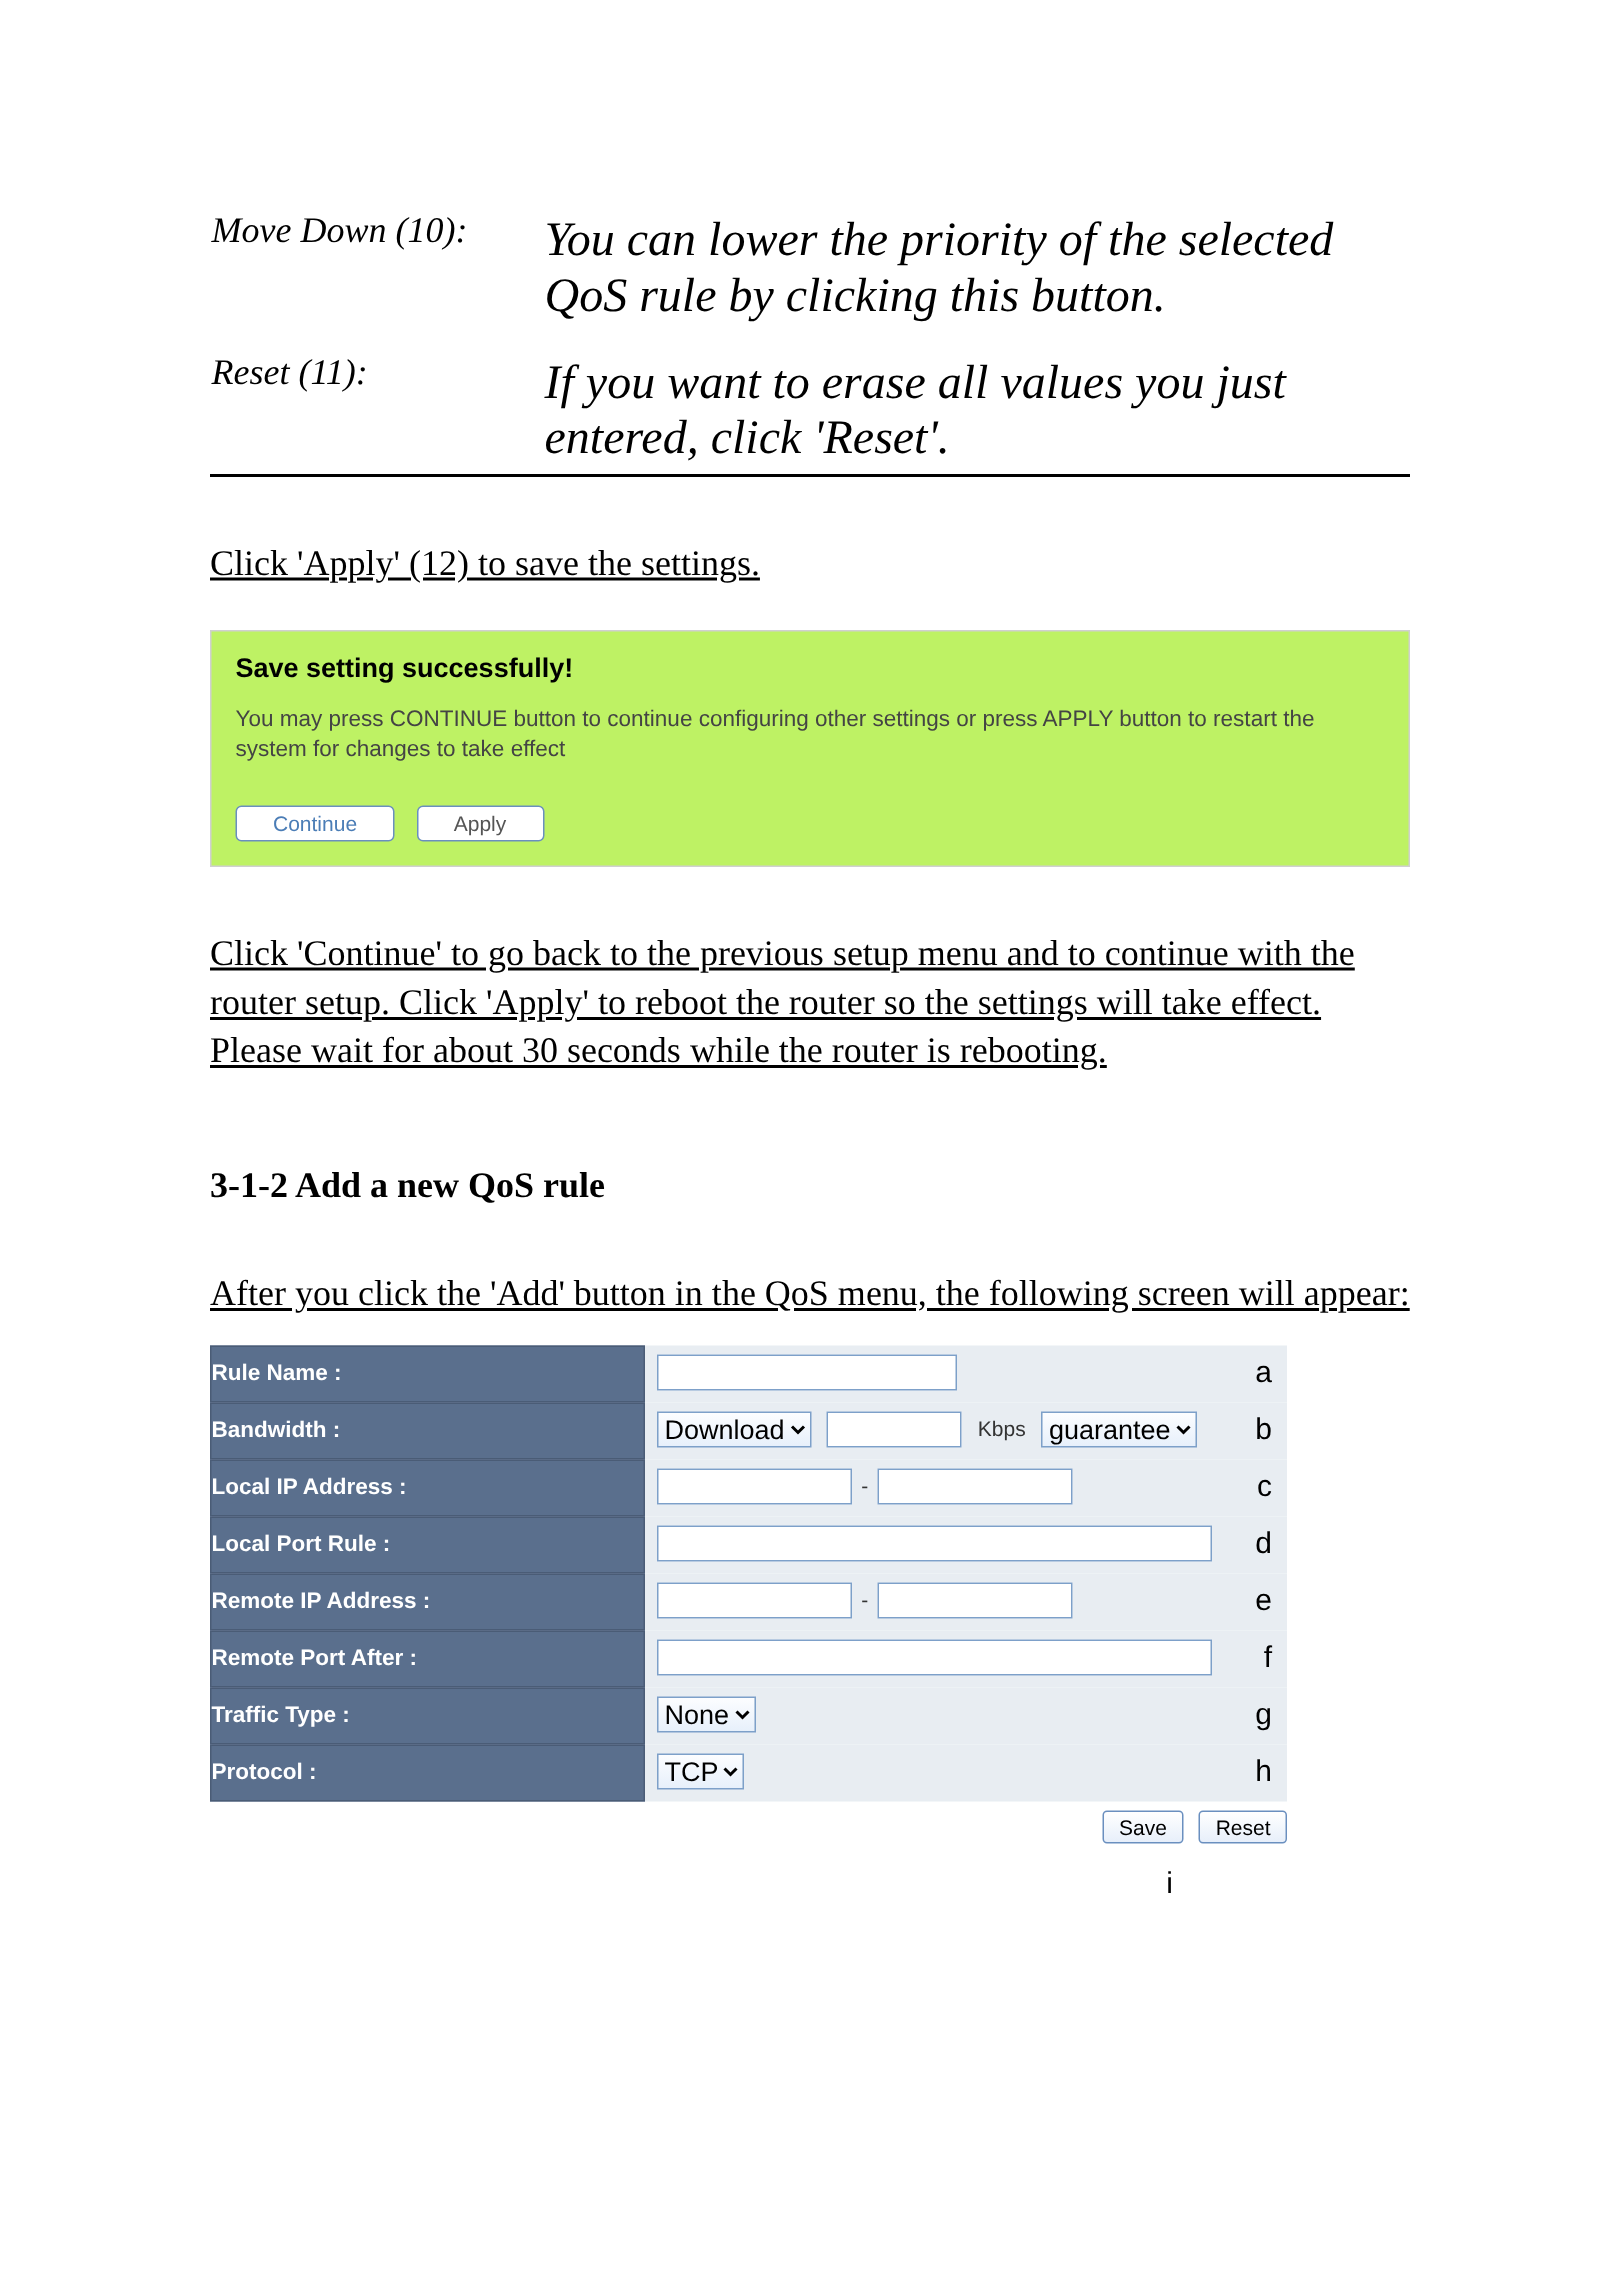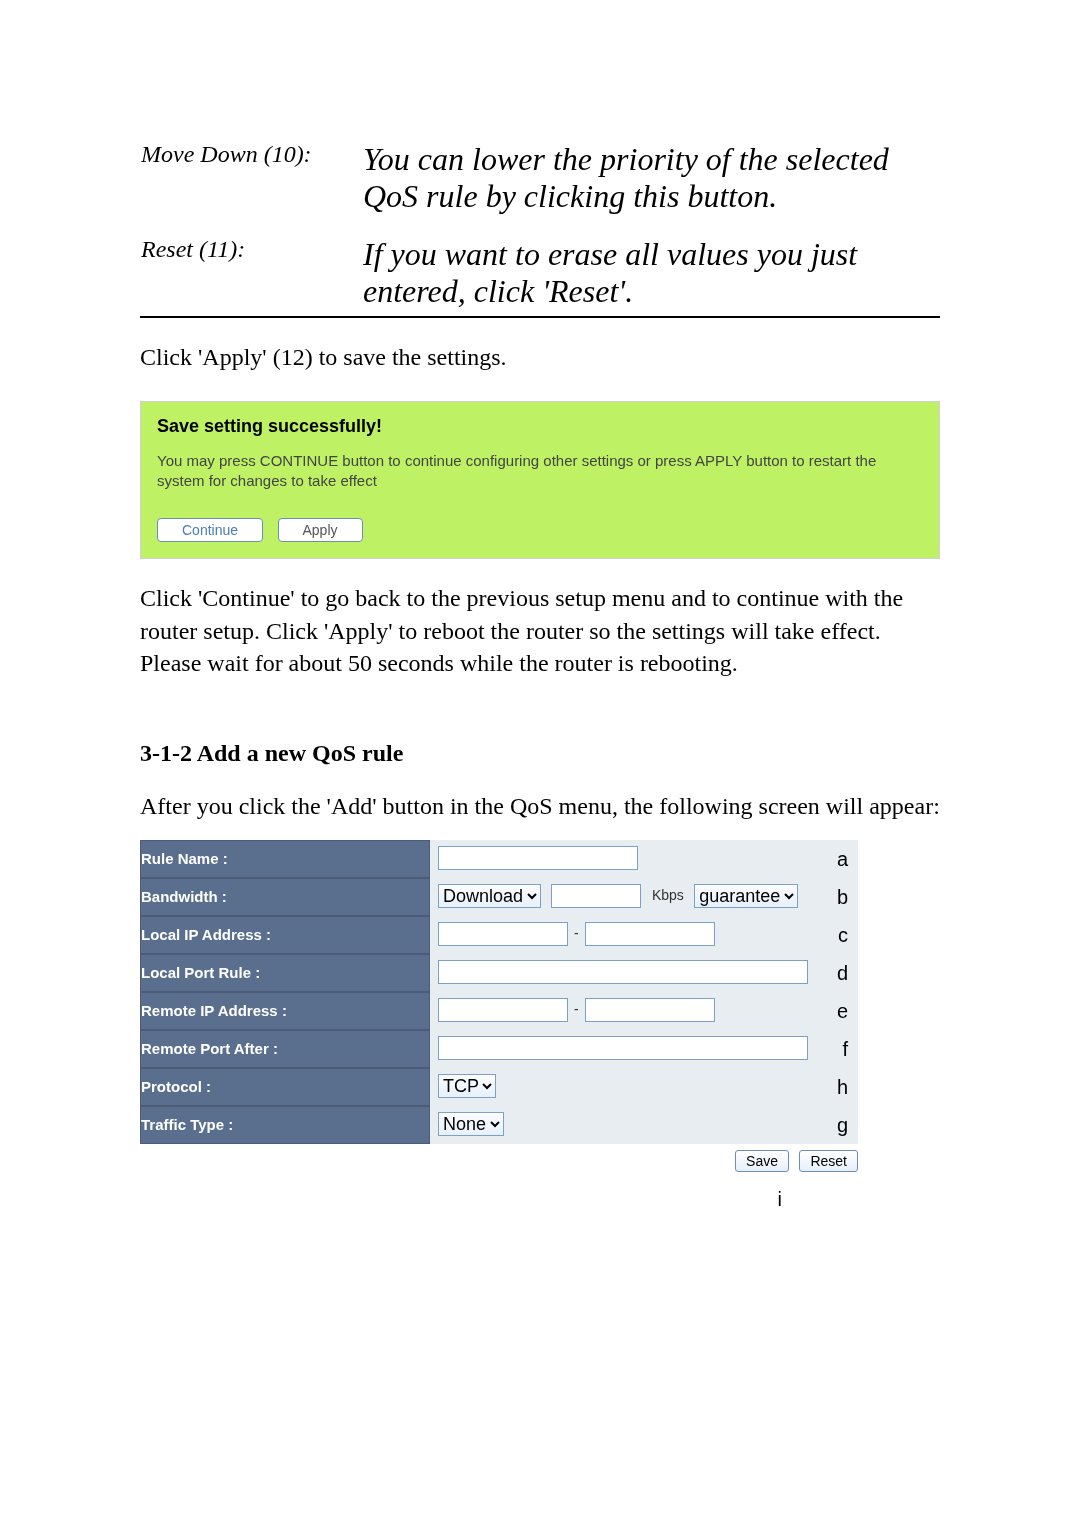--- a/index.html
+++ b/index.html
@@ -29,21 +29,22 @@
     font-style: italic;
     font-size: 32px;
   }
   .def-table .last-row td {
     border-bottom: 2px solid #000;
     padding-bottom: 6px;
   }
   .body-text {
     font-size: 24px;
     line-height: 1.35;
-    margin-top: 23px;
+    margin-top: 42px;
+    text-decoration: underline;
   }
   .save-panel {
     border: 1px solid #d0d0d0;
     background: #bef264;
     padding: 14px 16px 16px 16px;
     margin-top: 28px;
     font-family: Arial, Helvetica, sans-serif;
   }
   .save-title {
     font-weight: bold;
@@ -187,21 +188,21 @@
 
   <div class="save-panel">
     <div class="save-title">Save setting successfully!</div>
     <div class="save-msg">You may press CONTINUE button to continue configuring other settings or press APPLY button to restart the system for changes to take effect</div>
     <div class="save-actions">
       <span class="pill-btn continue">Continue</span>
       <span class="pill-btn">Apply</span>
     </div>
   </div>
 
-  <div class="body-text">Click 'Continue' to go back to the previous setup menu and to continue with the router setup. Click 'Apply' to reboot the router so the settings will take effect. Please wait for about 50 seconds while the router is rebooting.</div>
+  <div class="body-text">Click 'Continue' to go back to the previous setup menu and to continue with the router setup. Click 'Apply' to reboot the router so the settings will take effect. Please wait for about 30 seconds while the router is rebooting.</div>
 
   <div class="section-head">3-1-2 Add a new QoS rule</div>
 
   <div class="body-text">After you click the 'Add' button in the QoS menu, the following screen will appear:</div>
 
   <div class="form-area">
 
     <div class="form-row">
       <span class="form-label-cell">Rule Name :</span><span class="form-input-cell">
         <input class="ui-input" style="width: 200px;">
@@ -245,34 +246,34 @@
     </div>
 
     <div class="form-row">
       <span class="form-label-cell">Remote Port After :</span><span class="form-input-cell">
         <input class="ui-input" style="width: 370px;">
         <span class="annot">f</span>
       </span>
     </div>
 
     <div class="form-row">
+      <span class="form-label-cell">Traffic Type :</span><span class="form-input-cell">
+        <select class="ui-select"><option>None</option></select>
+        <span class="annot">g</span>
+      </span>
+    </div>
+
+    <div class="form-row">
       <span class="form-label-cell">Protocol :</span><span class="form-input-cell">
         <select class="ui-select"><option>TCP</option></select>
         <span class="annot">h</span>
       </span>
     </div>
 
     <div class="form-row">
-      <span class="form-label-cell">Traffic Type :</span><span class="form-input-cell">
-        <select class="ui-select"><option>None</option></select>
-        <span class="annot">g</span>
-      </span>
-    </div>
-
-    <div class="form-row">
       <span class="form-input-cell footer">
         <button class="form-btn">Save</button>
         <button class="form-btn">Reset</button>
       </span>
     </div>
 
     <span class="annot-below">i</span>
 
   </div>
 

